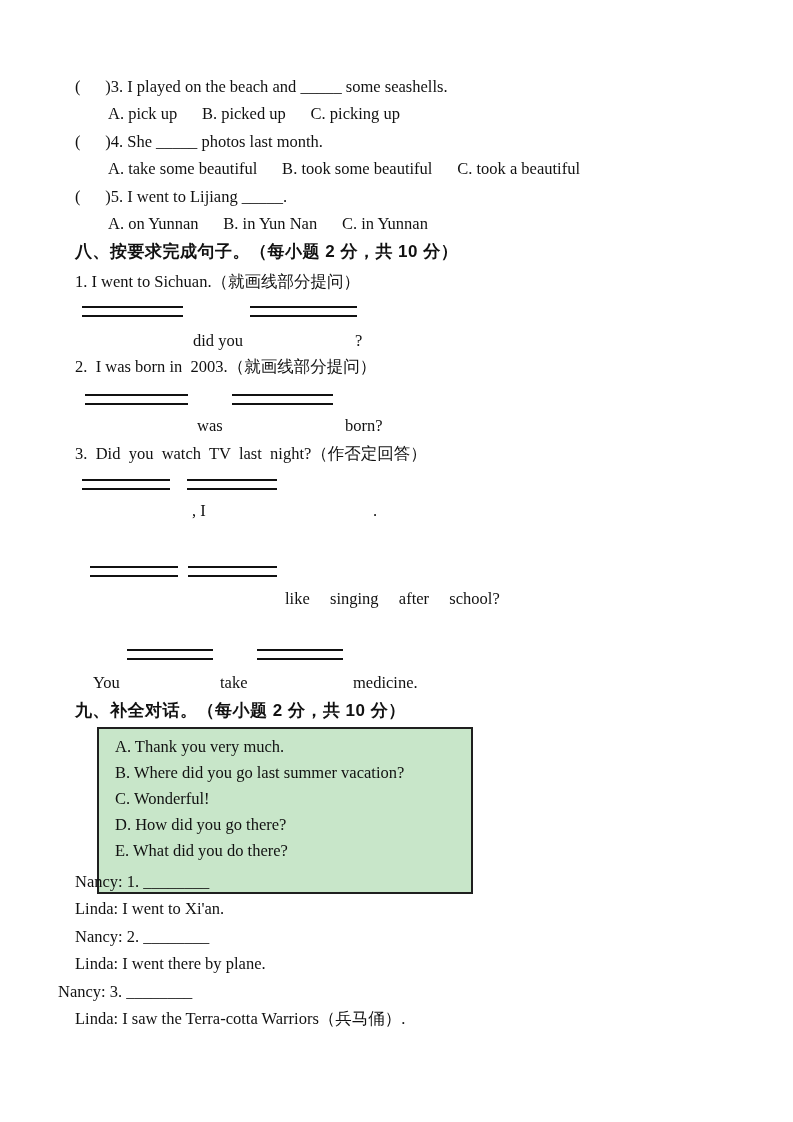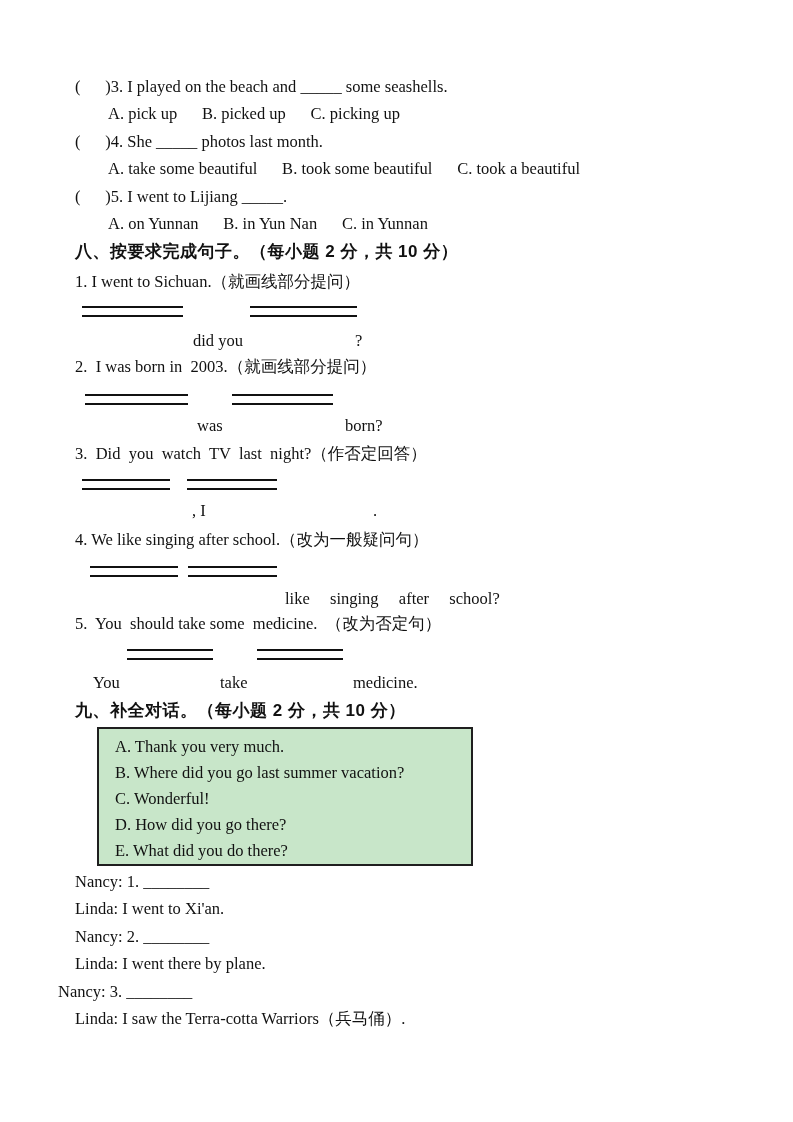--- a/index.html
+++ b/index.html
@@ -13,21 +13,21 @@
     font-family:Liberation Sans, sans-serif;
     font-weight:700;font-size:17px;letter-spacing:0.5px;
   }
   .ul{text-underline-offset:3px;}
   .dbl{
     position:absolute;height:7px;
     border-top:2px solid #111;border-bottom:2px solid #111;
   }
   .ws{word-spacing:6px;text-align:right;}
   .greenbox{
-    position:absolute;left:97px;top:727px;width:376px;height:139px;
+    position:absolute;left:97px;top:727px;width:376px;height:167px;
     background:#c8e6c9;border:2px solid #1f1f1f;box-sizing:border-box;
     padding:5px 0 0 16px;
   }
   .boxln{line-height:26px;white-space:pre;}
   .watermark{
     position:absolute;left:0;right:0;top:1068px;text-align:center;
     font-family:"Liberation Sans","DejaVu Sans",sans-serif;
     font-size:20px;color:#9e9e9e;letter-spacing:0.5px;
   }
 </style>
@@ -56,26 +56,24 @@
   <div class="dbl" style="left:232px;top:394px;width:101px"></div>
   <div class="ln" style="left:197px;top:416px">was</div>
   <div class="ln" style="left:345px;top:416px">born?</div>
 
   <div class="ln" style="left:75px;top:444px"><span>3.  Did  you  watch  TV  last  night?</span><span class="ul"></span><span>（作否定回答）</span></div>
   <div class="dbl" style="left:82px;top:479px;width:88px"></div>
   <div class="dbl" style="left:187px;top:479px;width:90px"></div>
   <div class="ln" style="left:192px;top:501px">, I</div>
   <div class="ln" style="left:373px;top:501px">.</div>
 
-  <div class="ln" style="left:75px;top:530px"><span>4. We like singing after school.</span><span class="ul"></span><span>（改为一般疑问句）</span></div>
   <div class="dbl" style="left:90px;top:566px;width:88px"></div>
   <div class="dbl" style="left:188px;top:566px;width:89px"></div>
   <div class="ln ws" style="left:285px;top:589px">like  singing  after  school?</div>
 
-  <div class="ln" style="left:75px;top:614px"><span>5.  You  should take some  medicine.  </span><span class="ul"></span><span>（改为否定句）</span></div>
   <div class="dbl" style="left:127px;top:649px;width:86px"></div>
   <div class="dbl" style="left:257px;top:649px;width:86px"></div>
   <div class="ln" style="left:93px;top:673px">You</div>
   <div class="ln" style="left:220px;top:673px">take</div>
   <div class="ln" style="left:353px;top:673px">medicine.</div>
 
   <div class="ln heading" style="left:75px;top:701px">九、补全对话。（每小题 2 分，共 10 分）</div>
 
   <div class="greenbox">
     <div class="boxln">A. Thank you very much.</div>

